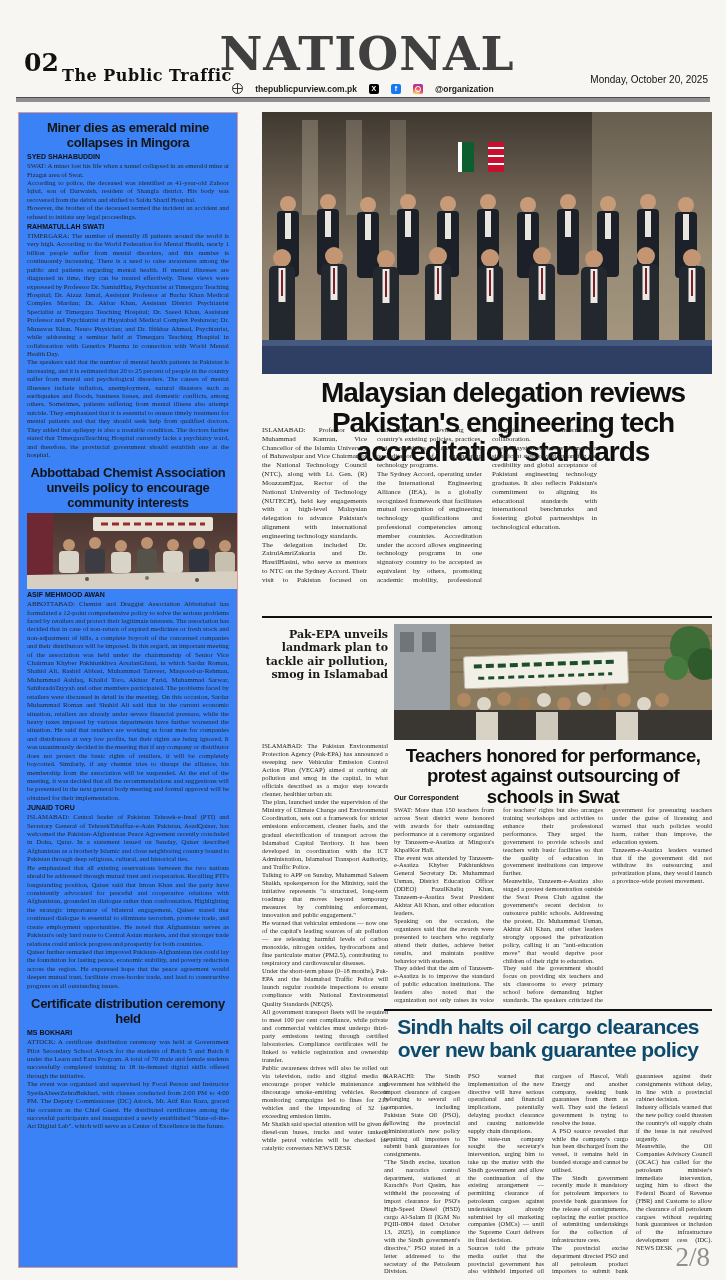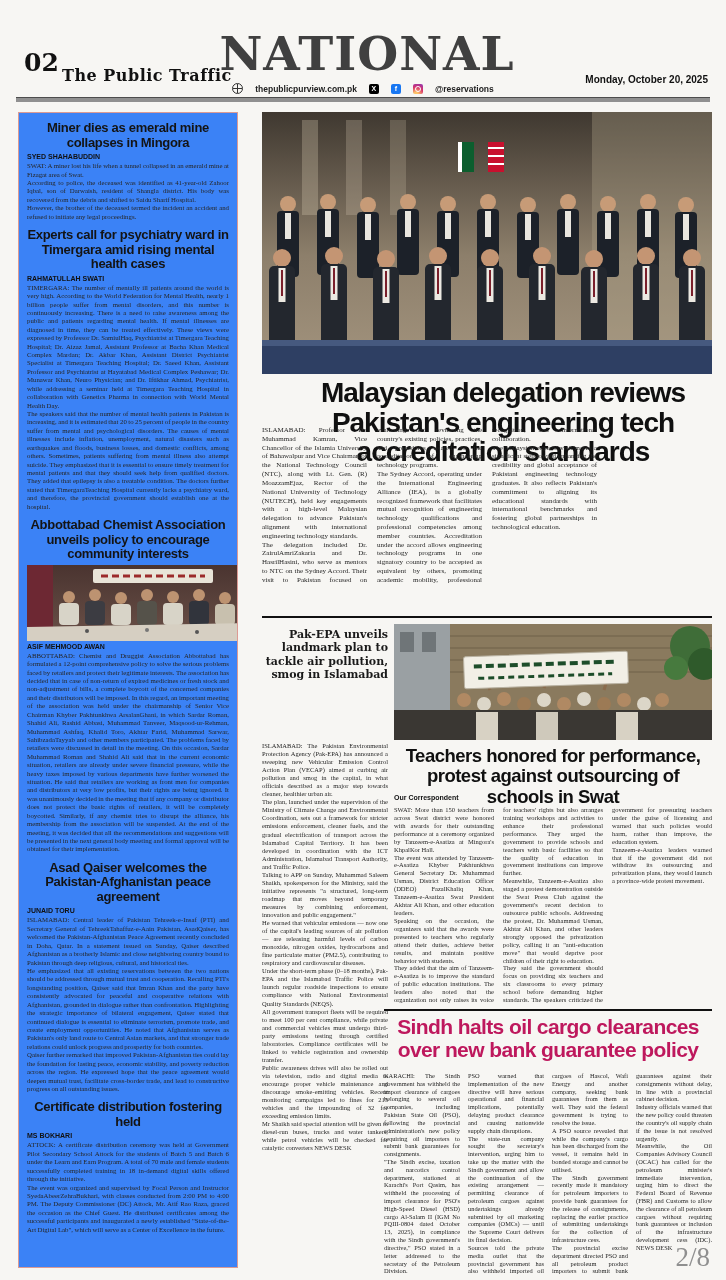--- a/index.html
+++ b/index.html
@@ -14,21 +14,21 @@
      font-weight:bold;font-size:8.5px;color:#222;}
   .webrow .inner{display:inline-flex;align-items:center;gap:12px;}
   .globe{display:inline-block;width:9px;height:9px;border:1px solid #333;border-radius:50%;
      background:linear-gradient(#0000 45%,#333 45%,#333 55%,#0000 55%),linear-gradient(90deg,#0000 45%,#333 45%,#333 55%,#0000 55%);}
   .sic{display:inline-flex;align-items:center;justify-content:center;width:10px;height:10px;border-radius:2px;
      color:#fff;font-family:"Liberation Sans",sans-serif;font-size:7px;font-weight:bold;}
   .sic.x{background:#000;}
   .sic.fb{background:#1877f2;}
   .sic.ig{background:radial-gradient(circle at 30% 110%,#fdc468 20%,#d6336c 60%,#8a3ab9 100%);}
   .sic.ig i{display:block;width:4px;height:4px;border:1px solid #fff;border-radius:50%;}
-  .dateline{position:absolute;right:18px;top:74px;font-family:"Liberation Sans",sans-serif;font-weight:bold;font-size:10px;color:#111;}
+  .dateline{position:absolute;right:18px;top:74px;font-family:"Liberation Sans",sans-serif;font-weight:normal;font-size:10px;color:#111;}
   .hdr-rule{position:absolute;left:16px;top:97px;width:694px;height:4px;background:#909090;border-top:1px solid #4d4d4d;}
   
   .leftbox{position:absolute;left:18px;top:112px;width:220px;height:1156px;border:1px solid #dc9a93;
      box-sizing:border-box;padding:6px 8px;overflow:hidden;background:#3b82f6;}
   .lhead{font-family:"Liberation Sans",sans-serif;font-weight:bold;text-align:center;color:#141414;
      font-size:13px;line-height:1.12;letter-spacing:-.3px;margin:7px 0 3px 0;}
   .byline{font-family:"Liberation Sans",sans-serif;font-weight:bold;font-size:7px;color:#111;margin:2px 0 2px 0;}
   .body-sm{font-size:6.8px;line-height:1.24;text-align:justify;white-space:pre-line;word-spacing:-.2px;color:#262626;}
   
   .photo{position:absolute;overflow:hidden;background:#777;}
@@ -40,21 +40,21 @@
   .epa-head{position:absolute;left:262px;top:628px;width:126px;text-align:right;
      font-family:"DejaVu Serif",serif;font-weight:600;font-size:11px;line-height:1.22;color:#1a1a1a;}
   .epa-body{position:absolute;left:262px;top:742px;width:126px;height:534px;overflow:hidden;
      font-size:6.5px;line-height:1.24;text-align:justify;white-space:pre-line;color:#262626;}
   .tea-head{position:absolute;left:394px;top:746px;width:318px;text-align:center;
      font-family:"Liberation Sans",sans-serif;font-weight:bold;font-size:18.5px;line-height:1.1;letter-spacing:-.5px;color:#101010;}
   .tea-byline{position:absolute;left:394px;top:794px;font-family:"Liberation Sans",sans-serif;font-weight:bold;font-size:7px;color:#111;}
   .tea-cols{position:absolute;left:394px;top:806px;width:318px;height:200px;columns:3;column-gap:9px;column-fill:auto;
      font-size:6.5px;line-height:1.22;text-align:justify;white-space:pre-line;overflow:hidden;color:#262626;}
   .sin-head{position:absolute;left:384px;top:1016px;width:328px;text-align:center;
-     font-family:"Liberation Sans",sans-serif;font-weight:bold;font-size:21px;line-height:1.08;letter-spacing:-.6px;color:#be185d;}
+     font-family:"Liberation Sans",sans-serif;font-weight:bold;font-size:21px;line-height:1.08;letter-spacing:-.6px;color:#0c4a6e;}
   .sin-cols{position:absolute;left:384px;top:1072px;width:328px;height:206px;columns:4;column-gap:8px;column-fill:auto;
      font-size:6.4px;line-height:1.22;text-align:justify;white-space:pre-line;overflow:hidden;color:#262626;}
   .pageind{position:absolute;right:16px;top:1242px;font-family:Liberation Serif, serif;font-size:27px;color:#8f8f8f;}
   .artphoto{width:224px;height:76px;margin:3px auto 2px auto;overflow:hidden;}
 </style>
 </head>
 <body>
 
 <div class="page">
 
@@ -63,38 +63,37 @@
   <div class="masthead">The Public Traffic</div>
   <div class="webrow">
     <span class="inner">
       <span class="globe"></span>
       <span>thepublicpurview.com.pk</span>
       <span class="sic x">X</span>
       <span class="sic fb">f</span>
       <span class="sic ig">
           <i></i>
         </span>
-      <span>@reservations</span>
+      <span>@organization</span>
     </span>
   </div>
   <div class="dateline">Monday, October 20, 2025</div>
   <div class="hdr-rule"></div>
 
   <div class="leftbox">
 
     <div>
       <div class="lhead" style="margin-top:2px;">Miner dies as emerald mine collapses in Mingora</div>
       <div class="byline">SYED SHAHABUDDIN</div>
       <div class="body-sm">SWAT: A miner lost his life when a tunnel collapsed in an emerald mine at Fizagat area of Swat.
 According to police, the deceased was identified as 41-year-old Zahoor Iqbal, son of Darwaish, resident of Shangla district. His body was recovered from the debris and shifted to Saidu Sharif Hospital.
 However, the brother of the deceased termed the incident an accident and refused to initiate any legal proceedings.</div>
     </div>
 
     <div>
-      <div class="lhead">Experts call for psychiatry ward in Timergara amid rising mental health cases</div>
       <div class="byline">RAHMATULLAH SWATI</div>
       <div class="body-sm">TIMERGARA: The number of mentally ill patients around the world is very high. According to the World Federation for Mental Health, nearly 1 billion people suffer from mental disorders, and this number is continuously increasing. There is a need to raise awareness among the public and patients regarding mental health. If mental illnesses are diagnosed in time, they can be treated effectively. These views were expressed by Professor Dr. SamiulHaq, Psychiatrist at Timergara Teaching Hospital; Dr. Aizaz Jamal, Assistant Professor at Bacha Khan Medical Complex Mardan; Dr. Akbar Khan, Assistant District Psychiatrist Specialist at Timergara Teaching Hospital; Dr. Saeed Khan, Assistant Professor and Psychiatrist at Hayatabad Medical Complex Peshawar; Dr. Munawar Khan, Neuro Physician; and Dr. Iftikhar Ahmad, Psychiatrist, while addressing a seminar held at Timergara Teaching Hospital in collaboration with Genetics Pharma in connection with World Mental Health Day.
 The speakers said that the number of mental health patients in Pakistan is increasing, and it is estimated that 20 to 25 percent of people in the country suffer from mental and psychological disorders. The causes of mental illnesses include inflation, unemployment, natural disasters such as earthquakes and floods, business losses, and domestic conflicts, among others. Sometimes, patients suffering from mental illness also attempt suicide. They emphasized that it is essential to ensure timely treatment for mental patients and that they should seek help from qualified doctors. They added that epilepsy is also a treatable condition. The doctors further stated that TimergaraTeaching Hospital currently lacks a psychiatry ward, and therefore, the provincial government should establish one at the hospital.</div>
     </div>
 
     <div>
       <div class="lhead">Abbottabad Chemist Association unveils policy to encourage community interests</div>
       <div class="artphoto">
         <svg width="224" height="76" viewBox="0 0 224 76" xmlns="http://www.w3.org/2000/svg">
           <defs>
@@ -129,29 +128,28 @@
           <circle cx="60" cy="66" r="2" fill="#555"></circle>
             <circle cx="120" cy="65" r="2" fill="#777"></circle>
             <circle cx="170" cy="67" r="2" fill="#555"></circle>
         </svg>
       </div>
       <div class="byline">ASIF MEHMOOD AWAN</div>
       <div class="body-sm">ABBOTTABAD: Chemist and Druggist Association Abbottabad has formulated a 12-point comprehensive policy to solve the serious problems faced by retailers and protect their legitimate interests. The association has decided that in case of non-return of expired medicines or fresh stock and non-adjustment of bills, a complete boycott of the concerned companies and their distributors will be imposed. In this regard, an important meeting of the association was held under the chairmanship of Senior Vice Chairman Khyber Pakhtunkhwa ArsalanGhani, in which Sardar Roman, Shahid Ali, Rashid Abbasi, Muhammad Tanveer, Maqsood-ur-Rehman, Muhammad Ashfaq, Khalid Toro, Akhtar Farid, Muhammad Sarwar, SahibzadaTayyab and other members participated. The problems faced by retailers were discussed in detail in the meeting. On this occasion, Sardar Muhammad Roman and Shahid Ali said that in the current economic situation, retailers are already under severe financial pressure, while the heavy taxes imposed by various departments have further worsened the situation. He said that retailers are working as front men for companies and distributors at very low profits, but their rights are being ignored. It was unanimously decided in the meeting that if any company or distributor does not protect the basic rights of retailers, it will be completely boycotted. Similarly, if any chemist tries to disrupt the alliance, his membership from the association will be suspended. At the end of the meeting, it was decided that all the recommendations and suggestions will be presented in the next general body meeting and formal approval will be obtained for their implementation.</div>
     </div>
 
     <div>
-      <div class="lhead">Asad Qaiser welcomes the Pakistan-Afghanistan peace agreement</div>
       <div class="byline">JUNAID TORU</div>
       <div class="body-sm">ISLAMABAD: Central leader of Pakistan Tehreek-e-Insaf (PTI) and Secretary General of TehreekTahaffuz-e-Aain Pakistan, AsadQaiser, has welcomed the Pakistan-Afghanistan Peace Agreement recently concluded in Doha, Qatar. In a statement issued on Sunday, Qaiser described Afghanistan as a brotherly Islamic and close neighboring country bound to Pakistan through deep religious, cultural, and historical ties.
 He emphasized that all existing reservations between the two nations should be addressed through mutual trust and cooperation. Recalling PTI's longstanding position, Qaiser said that Imran Khan and the party have consistently advocated for peaceful and cooperative relations with Afghanistan, grounded in dialogue rather than confrontation. Highlighting the strategic importance of bilateral engagement, Qaiser stated that continued dialogue is essential to eliminate terrorism, promote trade, and create employment opportunities. He noted that Afghanistan serves as Pakistan's only land route to Central Asian markets, and that stronger trade relations could unlock progress and prosperity for both countries.
 Qaiser further remarked that improved Pakistan-Afghanistan ties could lay the foundation for lasting peace, economic stability, and poverty reduction across the region. He expressed hope that the peace agreement would deepen mutual trust, facilitate cross-border trade, and lead to constructive progress on all outstanding issues.</div>
     </div>
 
     <div>
-      <div class="lhead">Certificate distribution fostering held</div>
+      <div class="lhead">Certificate distribution ceremony held</div>
       <div class="byline">MS BOKHARI</div>
       <div class="body-sm">ATTOCK: A certificate distribution ceremony was held at Government Pilot Secondary School Attock for the students of Batch 5 and Batch 6 under the Learn and Earn Program. A total of 70 male and female students successfully completed training in 18 in-demand digital skills offered through the initiative.
 The event was organized and supervised by Focal Person and Instructor SyedaAbeerZehraBukhari, with classes conducted from 2:00 PM to 4:00 PM. The Deputy Commissioner (DC) Attock, Mr. Atif Rao Raza, graced the occasion as the Chief Guest. He distributed certificates among the successful participants and inaugurated a newly established "State-of-the-Art Digital Lab", which will serve as a Center of Excellence in the future.</div>
     </div>
   </div>
 
   <div class="photo" style="left:262px;top:112px;width:450px;height:262px;">
     <svg width="450" height="262" viewBox="0 0 450 262" xmlns="http://www.w3.org/2000/svg">
       <defs>
         <linearGradient id="wall" x1="0" y1="0" x2="0" y2="1">

